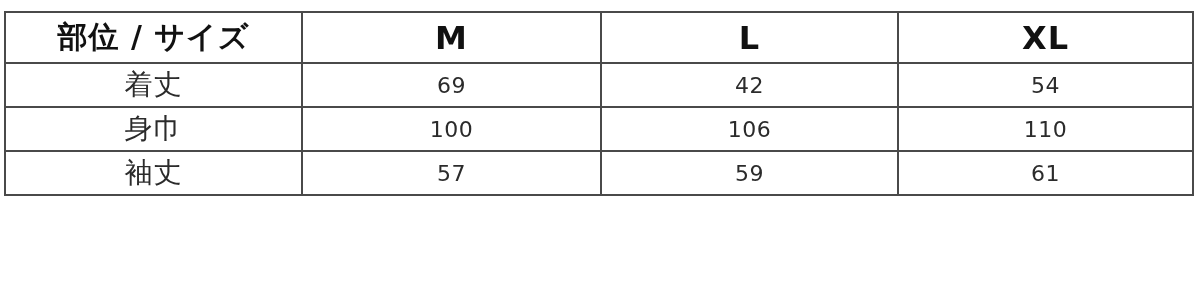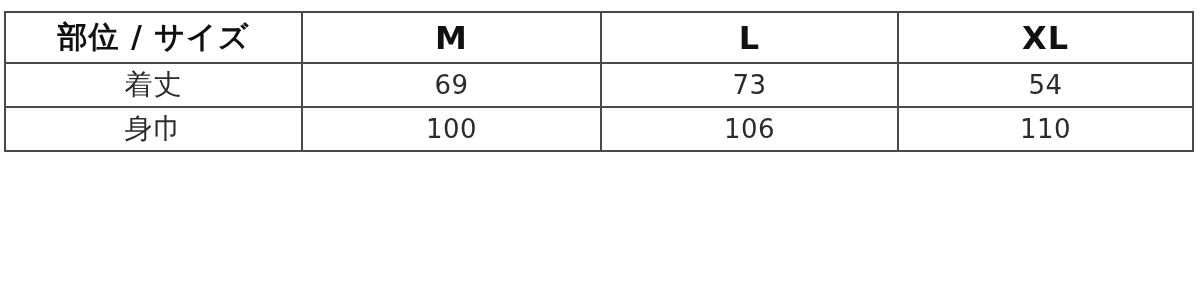--- a/index.html
+++ b/index.html
@@ -67,21 +67,21 @@
   .size-table tbody tr { height: 44px; }
   .size-table tbody td {
     font-weight: 400;
     color: #2b2b2b;
   }
   .cell-label {
     font-size: 28px;
     letter-spacing: 1px;
   }
   .cell-value {
-    font-size: 26px;
+    font-size: 22px;
     letter-spacing: 0.5px;
   }
 </style>
 </head>
 <body>
 
 <div class="sheet">
   <table class="size-table">
     <colgroup>
       <col class="c-label">
@@ -94,24 +94,30 @@
         <th class="th-label">部位 / サイズ</th>
         <th class="th-size">M</th>
         <th class="th-size">L</th>
         <th class="th-size">XL</th>
       </tr>
     </thead>
     <tbody>
       <tr>
         <td class="cell-label">着丈</td>
         <td class="cell-value">69</td>
-        <td class="cell-value">73</td>
+        <td class="cell-value">42</td>
         <td class="cell-value">54</td>
       </tr>
       <tr>
         <td class="cell-label">身巾</td>
         <td class="cell-value">100</td>
         <td class="cell-value">106</td>
         <td class="cell-value">110</td>
       </tr>
+      <tr>
+        <td class="cell-label">袖丈</td>
+        <td class="cell-value">57</td>
+        <td class="cell-value">59</td>
+        <td class="cell-value">61</td>
+      </tr>
     </tbody>
   </table>
 </div>
 
 </body></html>

